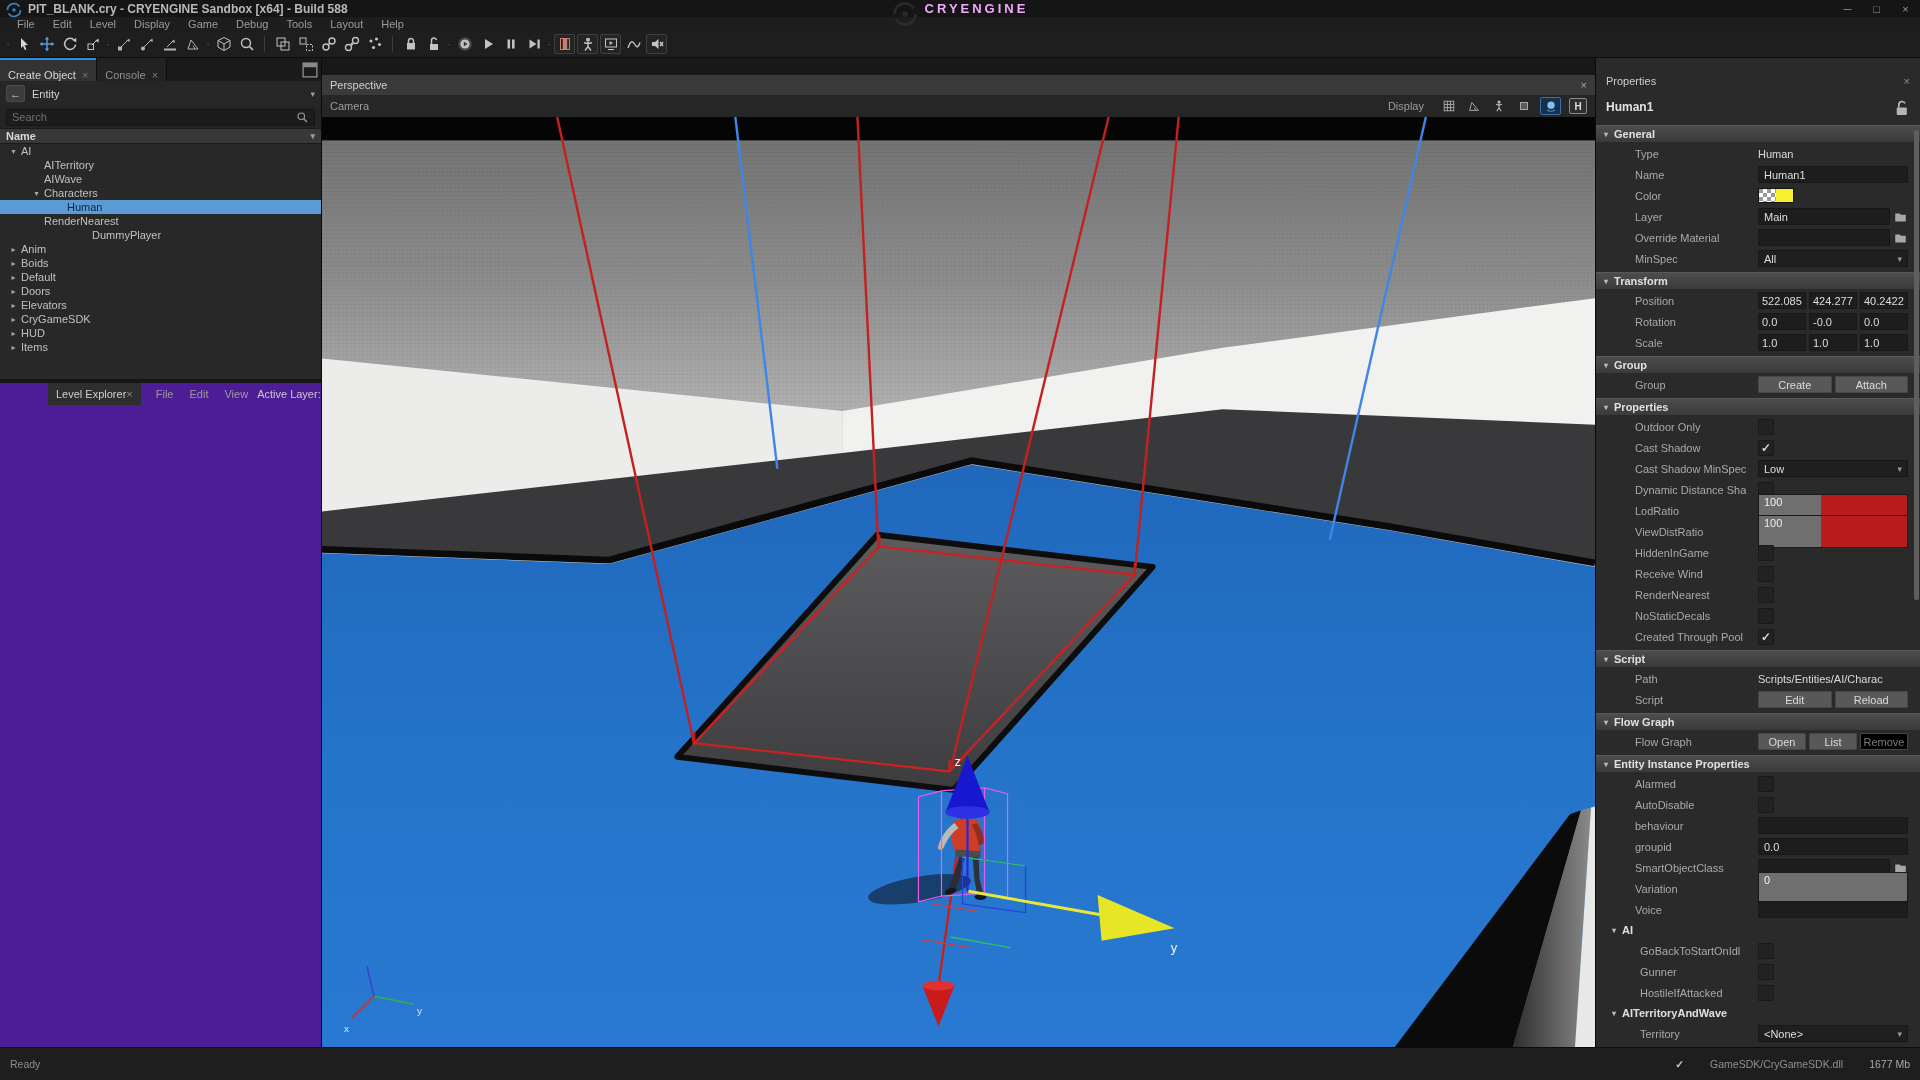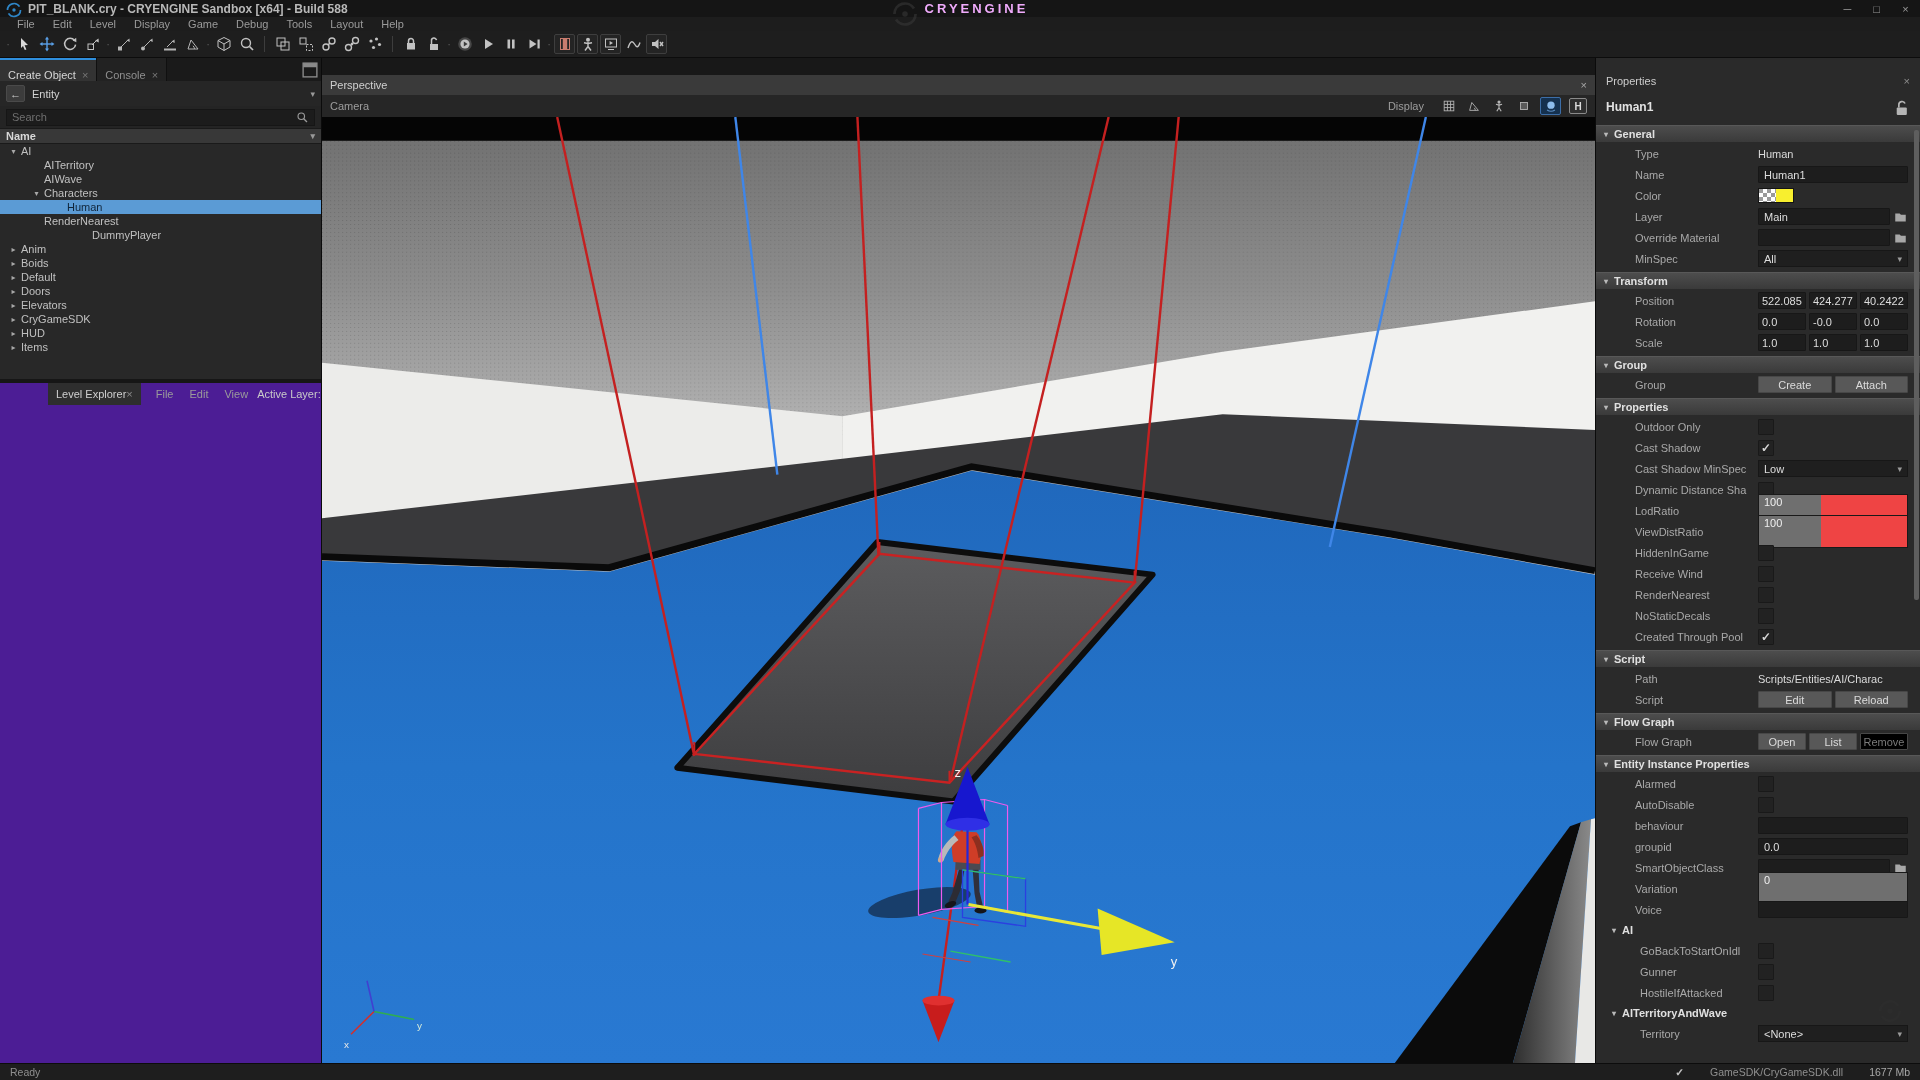--- a/index.html
+++ b/index.html
@@ -112,37 +112,37 @@
   .prow { height:21px; display:flex; align-items:center; padding:0 12px 0 39px; position:relative; }
   .prow.sub { padding-left:44px; }
   .plabel { flex:1; color:#a9a9a9; white-space:nowrap; overflow:hidden; }
   .pval { width:150px; flex:none; display:flex; align-items:center; gap:3px; }
   .ptext { color:#dadada; }
   .pinput { flex:1; height:17px; background:#1d1d1d; border:1px solid #171717; border-radius:1px; display:flex; align-items:center; padding:0 5px; color:#dedede; overflow:hidden; white-space:nowrap; }
   .pinput.t3 { flex:1; padding:0 3px; }
   .pcheck { width:16px; height:16px; background:#222222; border:1px solid #191919; border-radius:1px; display:flex; align-items:center; justify-content:center; color:#d6d6d6; font-weight:bold; font-size:12px; }
   .pdrop { flex:1; height:17px; background:#1f1f1f; border:1px solid #171717; display:flex; align-items:center; padding:0 5px; color:#dedede; }
   .pdrop .caret { font-size:9px; }
-  .pslider { flex:1; height:33px; background:#ef4444; border:1px solid #191919; position:relative; overflow:hidden; }
+  .pslider { flex:1; height:33px; background:#b91c1c; border:1px solid #191919; position:relative; overflow:hidden; }
   .pslider .fill { position:absolute; left:0; top:0; bottom:0; background:#6f6f6f; }
   .pslider .sval { position:absolute; left:5px; top:1px; color:#efefef; }
   .pbtn { flex:1; height:17px; background:#585858; border:1px solid #474747; border-radius:1px; display:flex; align-items:center; justify-content:center; color:#dcdcdc; }
   .pbtn.disabled { background:#000000; color:#7a7a7a; }
   .pcolor { width:36px; height:15px; display:flex; border:1px solid #141414; }
   .pcolor .checker { width:17px; background:
       repeating-conic-gradient(#ffffff 0 25%, #9a9a9a 0 50%) 0 0 / 8px 8px; }
   .pcolor .swatch { flex:1; }
   .picon-folder { width:15px; height:14px; flex:none; }
   .picon-folder svg { width:15px; height:14px; }
   .psub-header { height:20px; display:flex; align-items:center; gap:6px; padding:0 8px 0 16px; font-weight:bold; color:#e0e0e0; position:relative; }
   .psub-wm { position:absolute; right:12px; top:-4px; width:36px; height:24px; opacity:.15; }
   .psub-wm svg { width:36px; height:24px; }
 
   
-  .statusbar { height:17px; background:#1e1e1e; border-top:1px solid #0c0c0c; display:flex; align-items:center; padding:0 10px; font-size:10.5px; color:#8f8f8f; flex:none; }
+  .statusbar { height:17px; background:#1e1e1e; border-top:1px solid #0c0c0c; display:flex; align-items:center; padding:16px 10px; font-size:10.5px; color:#8f8f8f; flex:none; }
   .sb-right { margin-left:auto; display:flex; align-items:center; gap:26px; }
   .sb-check { color:#c2c2c2; font-weight:bold; }
   .sb-mem { color:#a8a8a8; }
 </style>
 </head>
 <body>
 
 <div class="app">
 
   <div class="titlebar">

